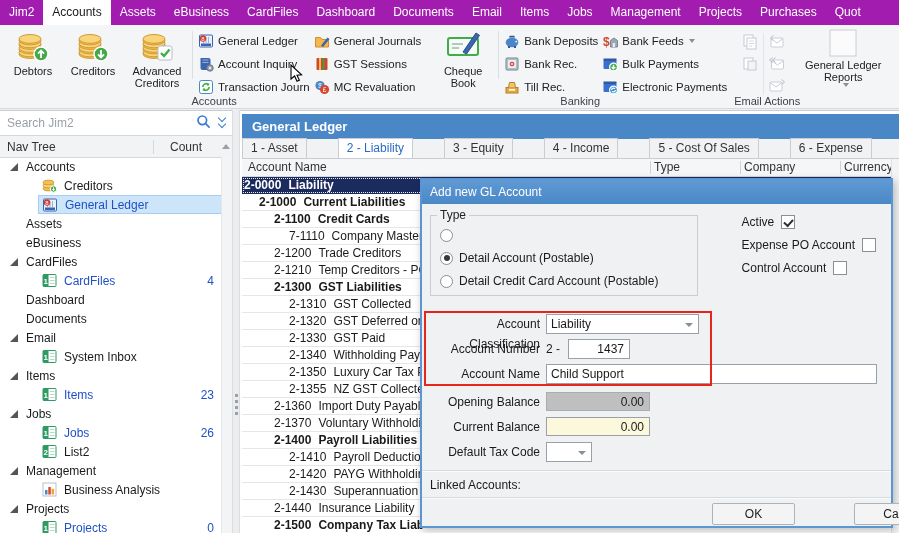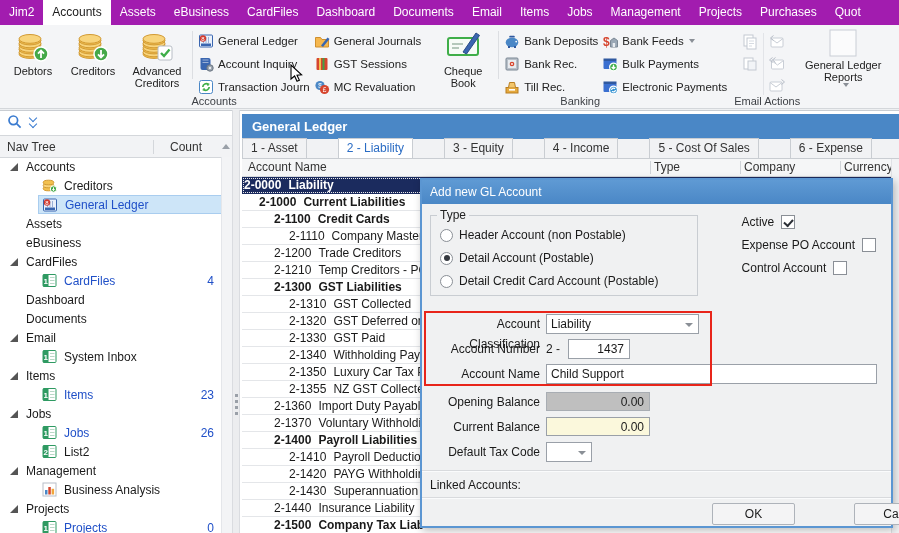--- a/index.html
+++ b/index.html
@@ -383,20 +383,21 @@
     <div class="rib-sep"></div>
     <div class="rgroup">
       <div class="bigrow">
         <div class="bigbtn" style="width: 48px;"></div>
       </div>
     </div>
   </div>
 
 <div id="sidebar">
   <div class="search-row">
+    <span class="search-ph">Search Jim2</span>
     <span>
       <svg width="15" height="15">
           <circle cx="6.3" cy="6.3" r="4.3" fill="none" stroke="#3a7bd0" stroke-width="1.7"></circle>
           <path d="M9.6 9.6l4 4" stroke="#3a7bd0" stroke-width="1.7"></path>
         </svg>
     </span>
     <span class="chev2">
         <i class="chevv"></i>
         <i class="chevv"></i>
       </span>
@@ -590,21 +591,21 @@
       <div class="hsep" style="left: 408px;"></div>
       <div class="hc" style="left: 502px;">Company</div>
       <div class="hsep" style="left: 498px;"></div>
       <div class="hc" style="left: 602px;">Currency</div>
       <div class="hsep" style="left: 598px;"></div>
     </div>
   <div id="grid-rows">
       <div class="grow bold selected" style="padding-left: 2px;"><span class="gcode">2-0000</span><span class="gname">Liability</span></div>
       <div class="grow bold" style="padding-left: 17px;"><span class="gcode">2-1000</span><span class="gname">Current Liabilities</span></div>
       <div class="grow bold" style="padding-left: 32px;"><span class="gcode">2-1100</span><span class="gname">Credit Cards</span></div>
-      <div class="grow" style="padding-left: 47px;"><span class="gcode">2-1110</span><span class="gname">Company MasterCa</span></div>
+      <div class="grow" style="padding-left: 47px;"><span class="gcode">7-1110</span><span class="gname">Company MasterCa</span></div>
       <div class="grow" style="padding-left: 32px;"><span class="gcode">2-1200</span><span class="gname">Trade Creditors</span></div>
       <div class="grow" style="padding-left: 32px;"><span class="gcode">2-1210</span><span class="gname">Temp Creditors - POs</span></div>
       <div class="grow bold" style="padding-left: 32px;"><span class="gcode">2-1300</span><span class="gname">GST Liabilities</span></div>
       <div class="grow" style="padding-left: 47px;"><span class="gcode">2-1310</span><span class="gname">GST Collected</span></div>
       <div class="grow" style="padding-left: 47px;"><span class="gcode">2-1320</span><span class="gname">GST Deferred on Im</span></div>
       <div class="grow" style="padding-left: 47px;"><span class="gcode">2-1330</span><span class="gname">GST Paid</span></div>
       <div class="grow" style="padding-left: 47px;"><span class="gcode">2-1340</span><span class="gname">Withholding Payabl</span></div>
       <div class="grow" style="padding-left: 47px;"><span class="gcode">2-1350</span><span class="gname">Luxury Car Tax Pay</span></div>
       <div class="grow" style="padding-left: 47px;"><span class="gcode">2-1355</span><span class="gname">NZ GST Collected</span></div>
       <div class="grow" style="padding-left: 32px;"><span class="gcode">2-1360</span><span class="gname">Import Duty Payable</span></div>
@@ -620,21 +621,20 @@
 </div>
 
 <div id="dialog">
   <div class="dlg-title">Add new GL Account</div>
   <div class="dlg-body">
     <fieldset class="type-fs">
       <legend>Type</legend>
       <div id="radio-list">
           <div class="rrow">
             <span class="radio"></span>
-            <span>Header Account (non Postable)</span>
           </div>
           <div class="rrow">
             <span class="radio on"></span>
             <span>Detail Account (Postable)</span>
           </div>
           <div class="rrow">
             <span class="radio"></span>
             <span>Detail Credit Card Account (Postable)</span>
           </div>
         </div>

